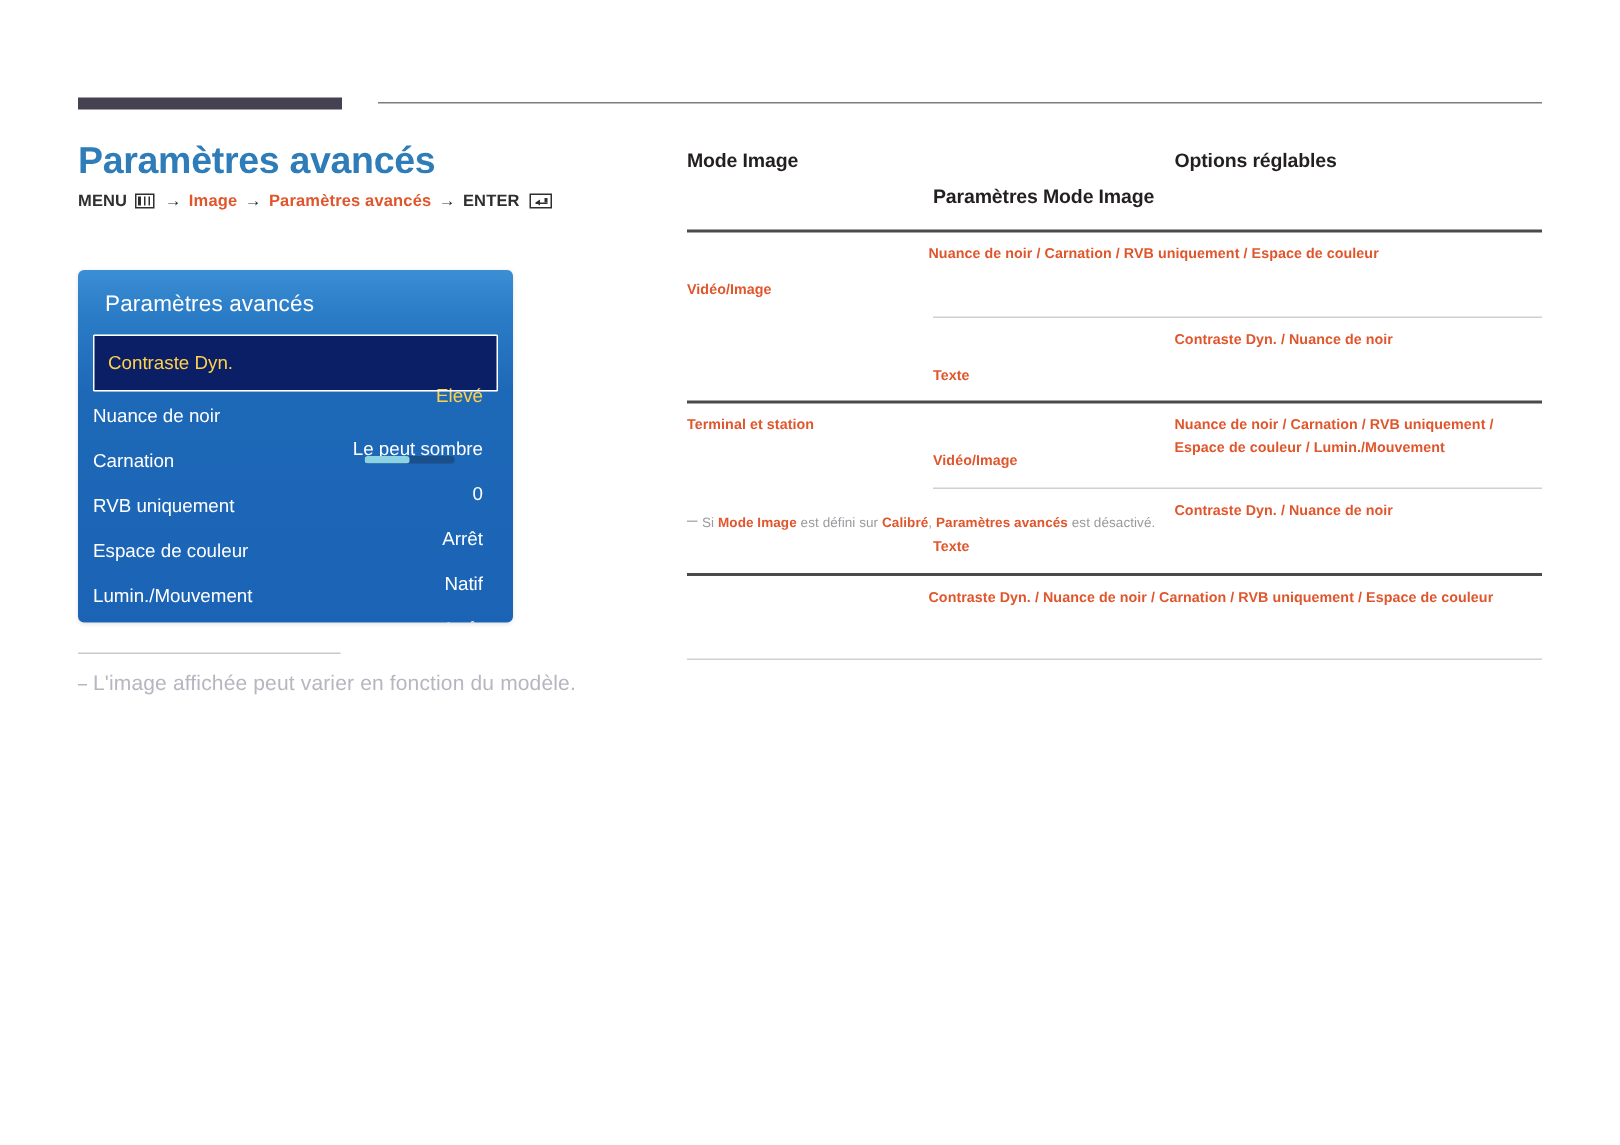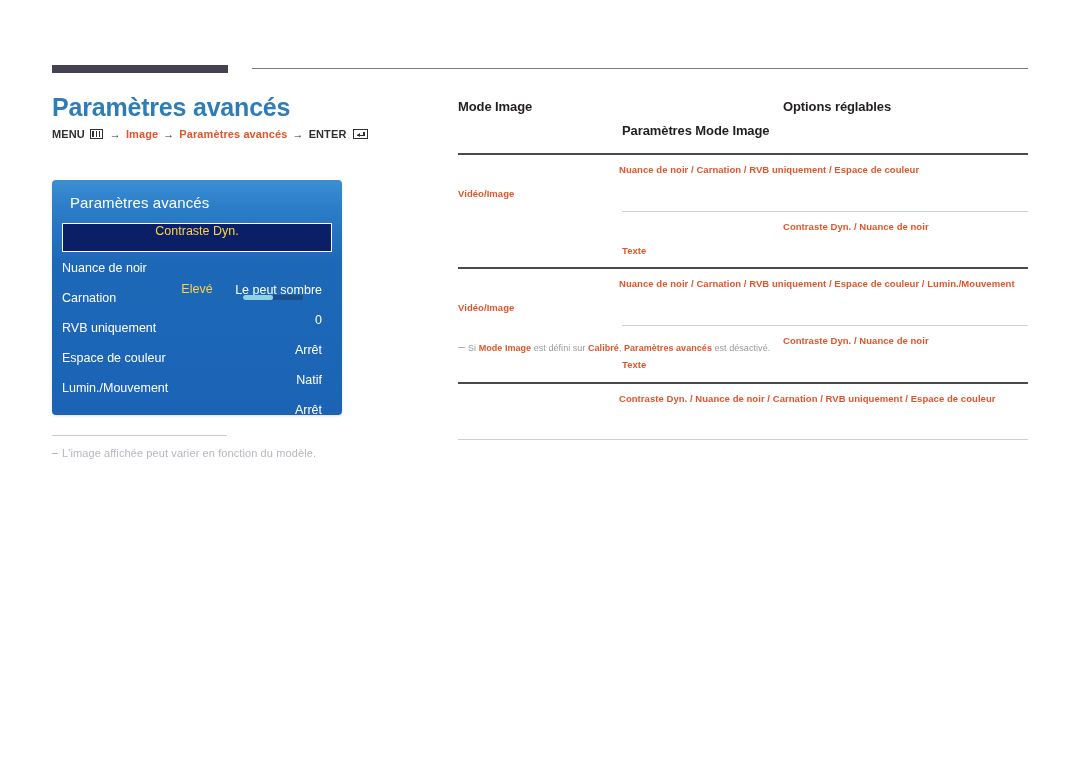--- a/index.html
+++ b/index.html
@@ -164,25 +164,24 @@
   }
   .osd-row .lbl { white-space: nowrap; }
   .osd-row .val { white-space: nowrap; margin-top: 44px; }
 
   .osd-row.selected {
     background: #0a1f66;
     border: 1.6px solid #ffffff;
     border-left: none;
     border-right: none;
     margin: 0 10px 1px 10px;
-    padding: 0 10px;
+    padding: 18px 10px;
     border-radius: 1px;
     outline: 1.6px solid #ffffff;
     outline-offset: -1.6px;
-    flex-direction: column;
   }
   .osd-row.selected .lbl,
   .osd-row.selected .val { color: #ffd24a; }
 
   .slider-wrap {
     display: flex;
     align-items: center;
     gap: 12px;
   }
   .slider {
@@ -207,21 +206,21 @@
     left: 52px;
     top: 435px;
     width: 175px;
     height: 1px;
     background: #c9c9cf;
   }
   .left-note {
     position: absolute;
     left: 52px;
     top: 447px;
-    font-size: 11px;
+    font-size: 14px;
     color: #b6b6c0;
     letter-spacing: 0.1px;
     white-space: nowrap;
   }
   .left-note .dash {
     display: inline-block;
     width: 6px;
     height: 1px;
     background: #b6b6c0;
     vertical-align: 3px;
@@ -374,20 +373,21 @@
         <div class="cell col3">Nuance de noir / Carnation / RVB uniquement / Espace de couleur</div>
       </div>
       <div class="rule-light-indent"></div>
       <div class="trow">
         <div class="cell col1 empty">&nbsp;</div>
         <div class="cell col2">Texte</div>
         <div class="cell col3">Contraste Dyn. / Nuance de noir</div>
       </div>
       <div class="rule-strong"></div>
       <div class="trow">
+        <div class="cell col1">Terminal et station</div>
         <div class="cell col2">Vidéo/Image</div>
         <div class="cell col3">Nuance de noir / Carnation / RVB uniquement / Espace de couleur / Lumin./Mouvement</div>
       </div>
       <div class="rule-light-indent"></div>
       <div class="trow">
         <div class="cell col1 empty">&nbsp;</div>
         <div class="cell col2">Texte</div>
         <div class="cell col3">Contraste Dyn. / Nuance de noir</div>
       </div>
       <div class="rule-strong"></div>

